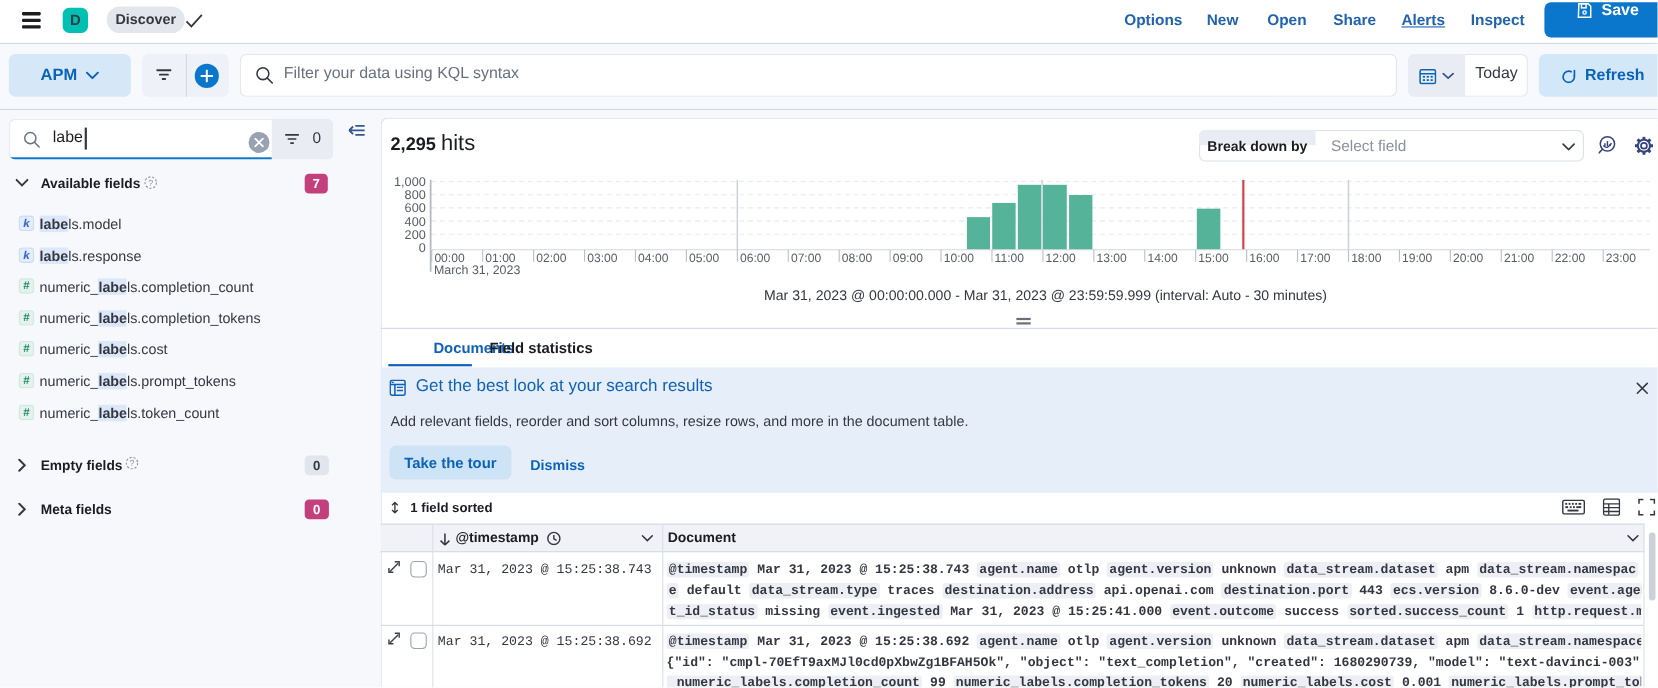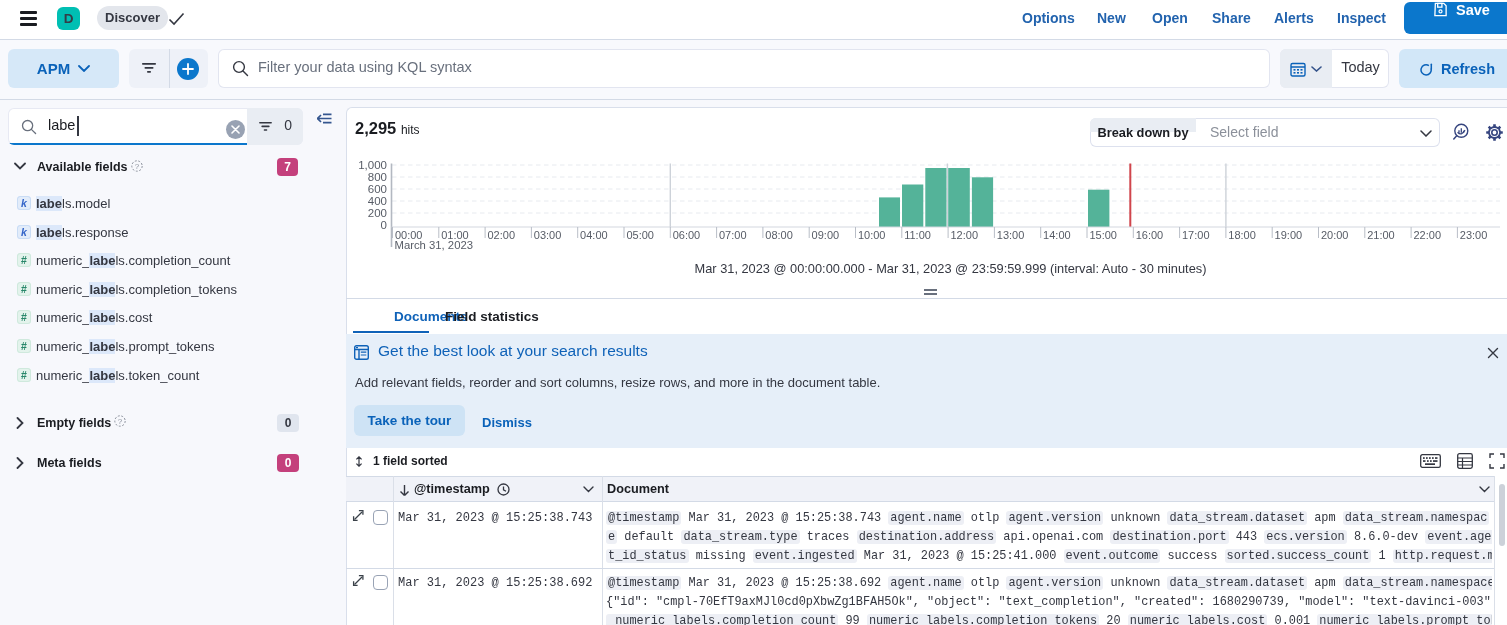--- a/index.html
+++ b/index.html
@@ -75,21 +75,21 @@
 
 #callout { left:346px; top:333.5px; width:1161px; height:114px; background:#e6eff9; }
 #tourbtn { position:absolute; left:8px; top:71px; width:111px; height:31px; border-radius:6px;
   background:#cee3f5; color:#0a62b9; font-weight:600; font-size:13.5px; text-align:center; line-height:31px; }
 
 #ghead { left:346px; top:476px; width:1149px; height:25.5px; background:#f0f2f8;
   border-top:1px solid #d3dae6; border-bottom:1px solid #d3dae6; }
 
 .doccell { left:606px; width:886px; overflow:hidden; }
 .dl { font-family:"Liberation Mono", monospace; font-size:11.9px; line-height:19.3px;
-  white-space:pre; color:#343741; }
+  white-space:pre; color:#343741;font-weight:bold; }
 </style>
 </head>
 <body>
 <div id="page">
   <div class="abs" style="left:0; top:100px; width:1507px; height:525px; background:#f7f8fc;"></div>
 
   <div id="hdr">
     <div class="abs" id="burger" style="left:20px; top:11px;">
         <span></span>
         <span></span>
@@ -97,21 +97,21 @@
       </div>
     <div class="abs" id="dbadge">D</div>
     <div class="abs" id="discpill">Discover</div>
     <svg class="abs" style="left:168px; top:12px;" width="17" height="14" viewBox="0 0 17 14">
       <polyline points="1.5,7.5 6,12 15.5,1.5" fill="none" stroke="#343741" stroke-width="1.6"></polyline>
     </svg>
     <span class="navlink" style="left:1022px;">Options</span>
     <span class="navlink" style="left:1097px;">New</span>
     <span class="navlink" style="left:1152px;">Open</span>
     <span class="navlink" style="left:1212px;">Share</span>
-    <span class="navlink" style="left:1274px;">Alerts</span>
+    <span class="navlink" style="left:1274px;text-decoration:underline;">Alerts</span>
     <span class="navlink" style="left:1337px;">Inspect</span>
     <div class="abs" id="savebtn">
       <svg style="margin-left:29px;" width="15" height="15" viewBox="0 0 16 16">
         <path d="M2.5 1.5 h9 l2.5 2.5 v10.5 h-12 z" fill="none" stroke="#fff" stroke-width="1.4"></path>
         <rect x="5" y="1.5" width="4.5" height="4" fill="none" stroke="#fff" stroke-width="1.4"></rect>
         <circle cx="8" cy="10" r="1.6" fill="none" stroke="#fff" stroke-width="1.3"></circle>
       </svg>
       <span style="margin-left:8px;">Save</span>
     </div>
   </div>
@@ -251,21 +251,21 @@
 
     <svg class="abs" style="left:16px; top:357px;" width="8" height="12" viewBox="0 0 8 12">
       <polyline points="1.5,1 6.5,6 1.5,11" fill="none" stroke="#343741" stroke-width="1.8" stroke-linecap="round"></polyline>
     </svg>
     <span class="sechdr" style="left:37px; top:356px;">Meta fields</span>
     <div class="badge pink" style="left:277px; top:354px; width:22px; height:18px; line-height:18px;">0</div>
   </div>
 
   <div id="panel"></div>
 
-  <span class="abs" style="left:355px; top:119px; font-size:16.5px; color:#1a1c21;"><b>2,295</b> <span style="font-size:12px;">hits</span></span>
+  <span class="abs" style="left:355px; top:119px; font-size:16.5px; color:#1a1c21;"><b>2,295</b> <span style="font-size:20px;">hits</span></span>
   <div class="abs" id="bdown">
     <div class="seg">Break down by</div>
     <span class="ph">Select field</span>
     <svg class="abs" style="left:330px; top:12px;" width="12" height="7" viewBox="0 0 12 7">
       <polyline points="1,1 6,6 11,1" fill="none" stroke="#343741" stroke-width="1.5" stroke-linecap="round"></polyline>
     </svg>
   </div>
   <svg class="abs" style="left:1453px; top:123px;" width="19" height="19" viewBox="0 0 19 19">
     <circle cx="8.3" cy="7.8" r="6.5" fill="none" stroke="#36457f" stroke-width="1.4"></circle>
     <path d="M3.7 12.7 L0.8 15.9" stroke="#36457f" stroke-width="1.5" stroke-linecap="round"></path>

